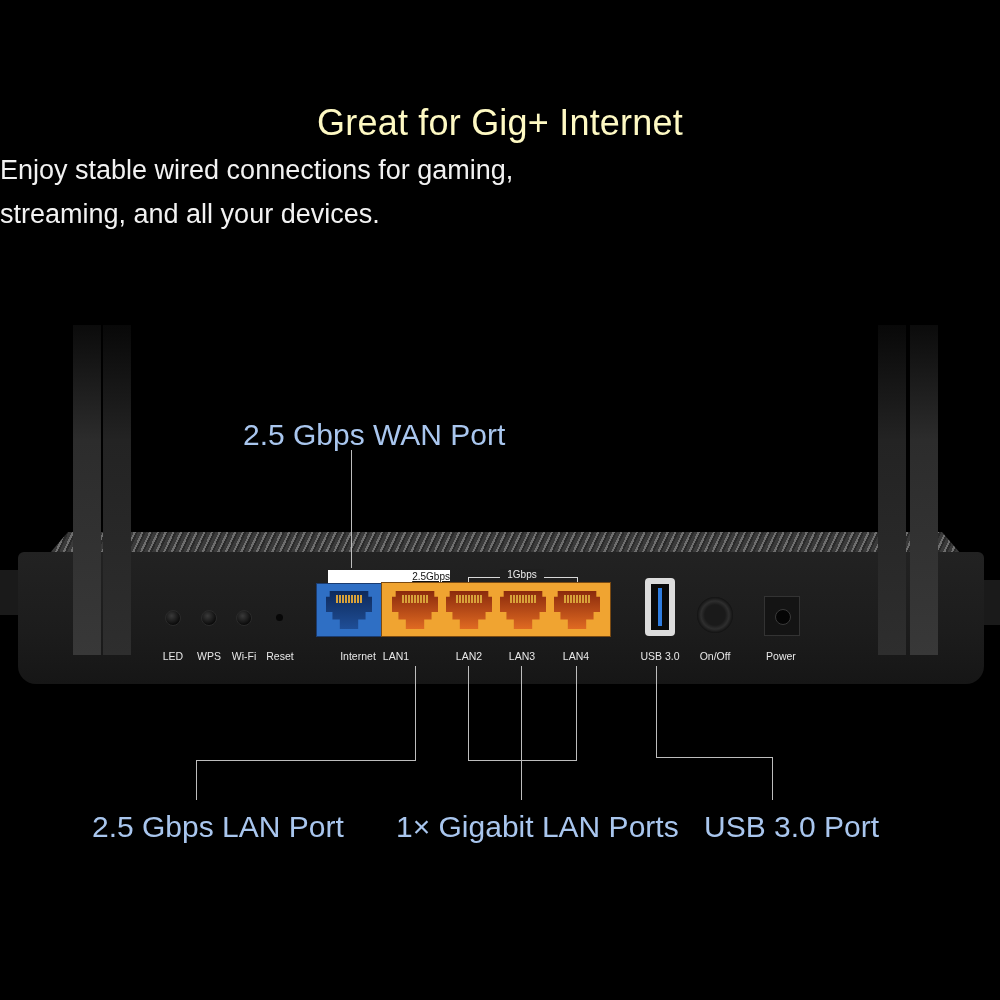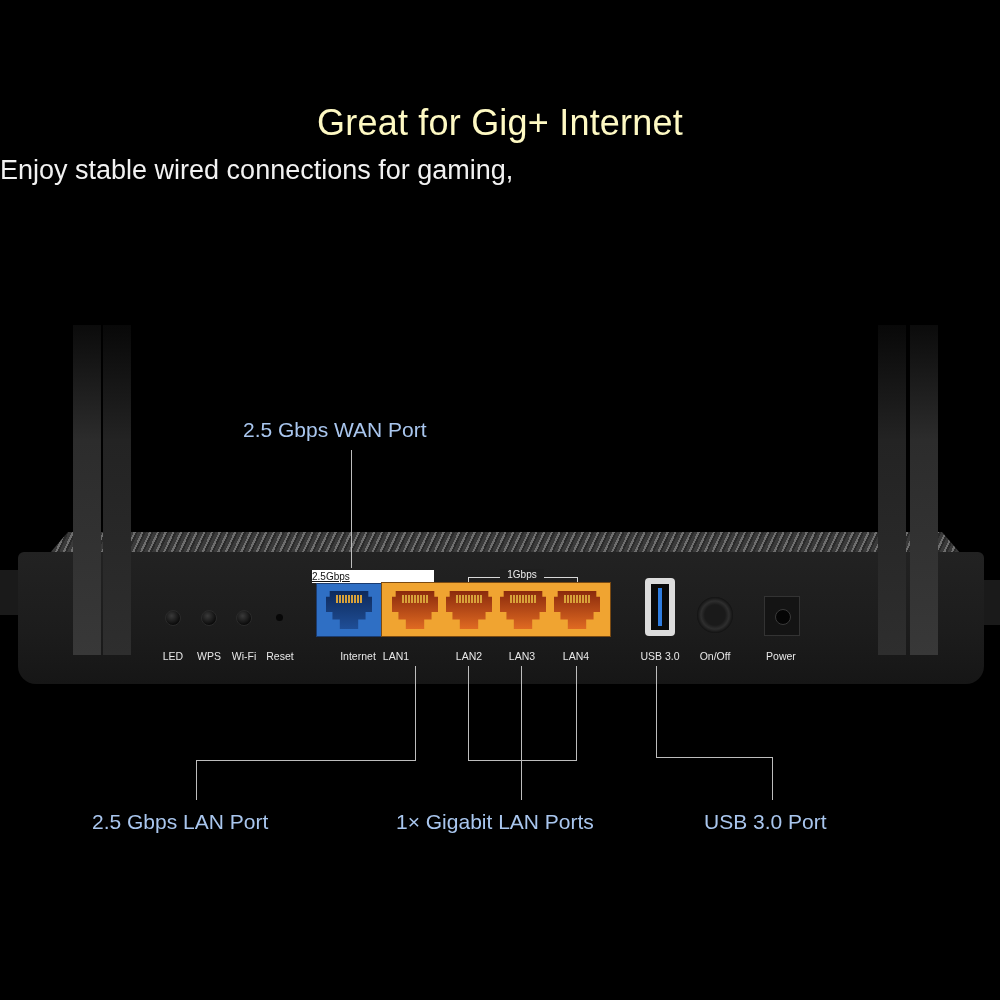--- a/index.html
+++ b/index.html
@@ -9,21 +9,21 @@
   }
   .headline {
     position: absolute; top: 78px; left: 0; width: 1000px; text-align: center;
     font-size: 36px; font-weight: 500; letter-spacing: 0.2px; color: #fef9c3;
   }
   .subline {
     position: absolute; top: 148px; left: 0; width: 1000px; 
     font-size: 27px; line-height: 44px; color: #f2f2f2;
   }
   .callout {
-    position: absolute; font-size: 21px; color: #a9c6ee; white-space: nowrap;
+    position: absolute; font-size: 30px; color: #a9c6ee; white-space: nowrap;
   }
   .line { position: absolute; background: #bdbdbd; }
   
   .router-top {
     position: absolute; left: 30px; top: 532px; width: 950px; height: 22px;
     background: repeating-linear-gradient(115deg, #3a3a3a 0 3px, #6e6e6e 3px 5px, #2a2a2a 5px 7px);
     clip-path: polygon(2% 100%, 4% 0, 96% 0, 98% 100%);
   }
   .router-body {
     position: absolute; left: 18px; top: 552px; width: 966px; height: 132px;
@@ -44,22 +44,22 @@
   .btn-dot {
     position: absolute; width: 14px; height: 14px; border-radius: 50%;
     background: radial-gradient(circle at 40% 35%, #3a3a3a, #0c0c0c 70%);
     border: 1px solid #2a2a2a;
   }
   .reset-hole {
     position: absolute; width: 7px; height: 7px; border-radius: 50%; background: #070707;
   }
   .port-label { position: absolute; font-size: 10.5px; color: #e8e8e8; text-align: center; }
   .speed-tag-25 {
-    position: absolute; left: 312px; top: 570px; width: 122px; height: 13px; background: #fff;
-    color: #111; font-size: 10px; text-align: left; line-height: 13px; text-decoration: underline;
+    position: absolute; left: 328px; top: 570px; width: 122px; height: 13px; background: #fff;
+    color: #111; font-size: 10px; text-align: right; line-height: 13px; text-decoration: underline;
   }
   .wan-block {
     position: absolute; left: 316px; top: 583px; width: 64px; height: 52px; background: #2f6fc4;
     border: 1px solid #1b3c70;
   }
   .lan-block {
     position: absolute; left: 381px; top: 582px; width: 228px; height: 53px; background: #f0a431;
     border: 1px solid #7a4a12;
   }
   .rj45 {
@@ -102,20 +102,21 @@
     position: absolute; left: 10px; top: 12px; width: 14px; height: 14px; border-radius: 50%;
     background: #050505; border: 1px solid #3a3a3a;
   }
 </style>
 </head>
 <body>
 
 <h1 class="headline">Great for Gig+ Internet</h1>
 <div class="subline">
   <div>Enjoy stable wired connections for gaming,</div>
+  <div>streaming, and all your devices.</div>
 </div>
 
 <div>
   <div class="router-side-l"></div>
   <div class="router-side-r"></div>
   <div class="router-top"></div>
   <div class="router-body"></div>
 
   <div class="antenna" style="left:73px"></div>
   <div class="antenna dark" style="left:103px"></div>

